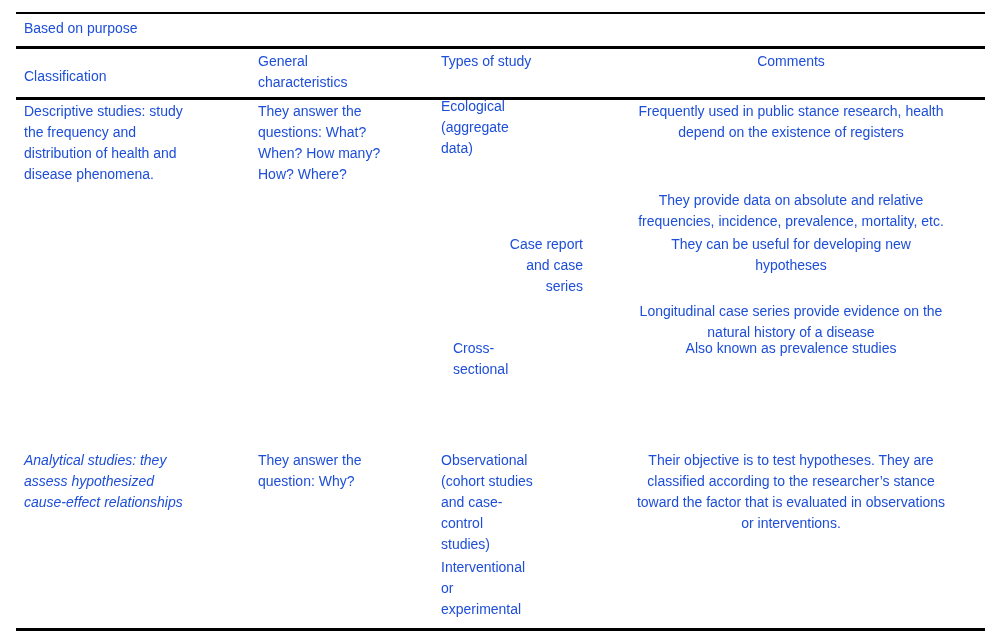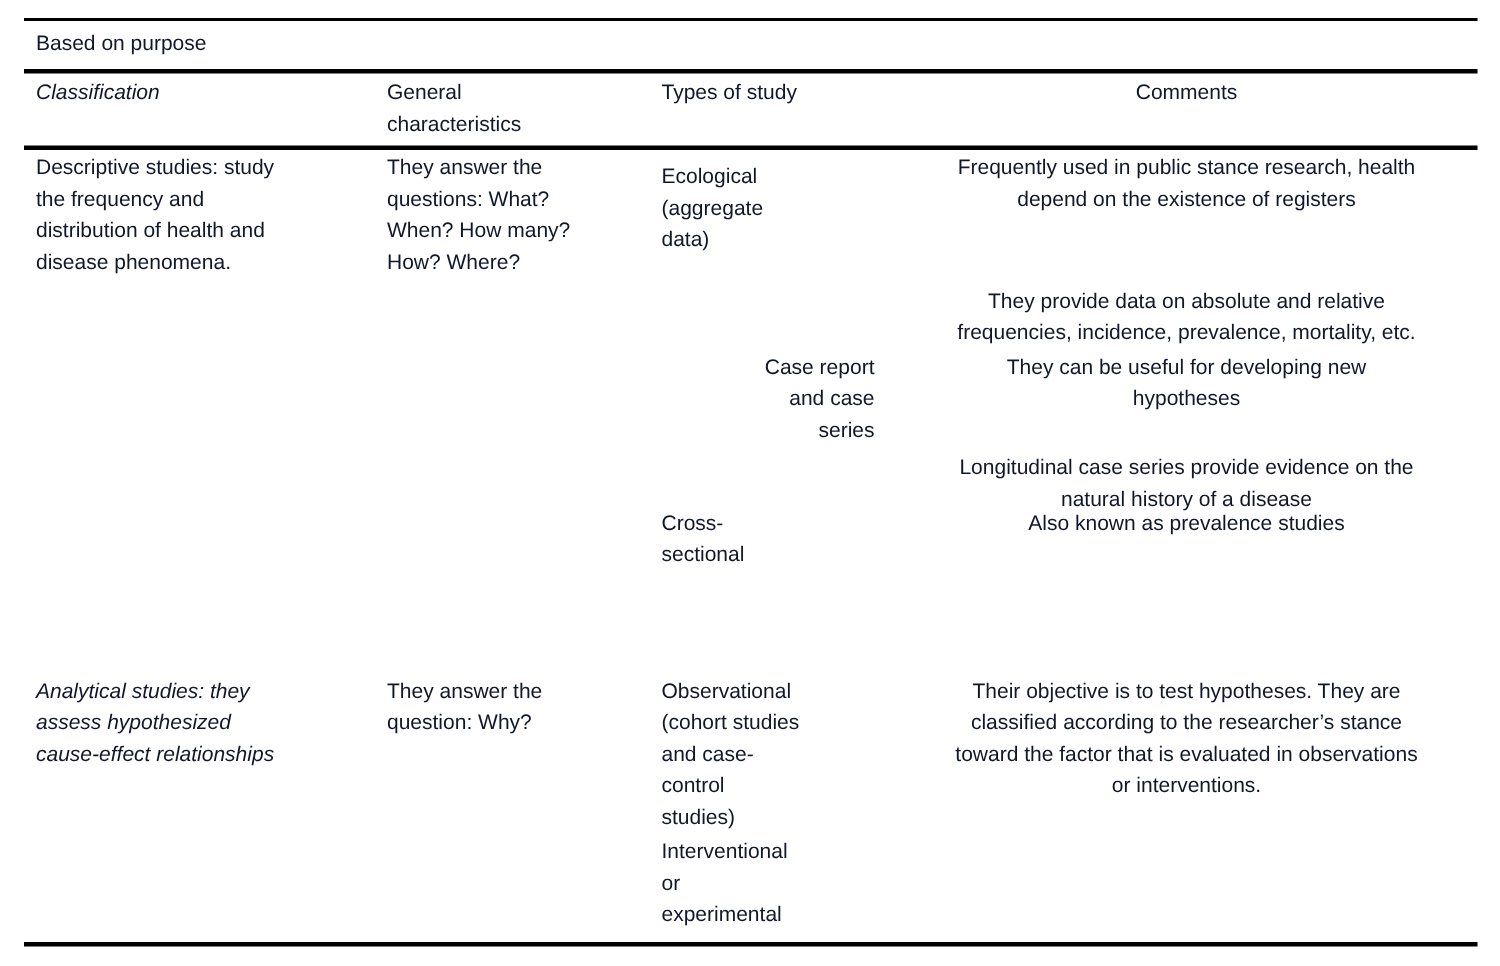--- a/index.html
+++ b/index.html
@@ -8,21 +8,21 @@
     background: #ffffff;
   }
   .page {
     position: relative;
     width: 1000px;
     height: 644px;
     background: #ffffff;
     font-family: "Liberation Sans", sans-serif;
     font-size: 14px;
     line-height: 21px;
-    color: #0f172a;
+    color: #1d4ed8;
     overflow: hidden;
   }
   .rule {
     position: absolute;
     left: 16px;
     width: 969px;
     background: #000000;
   }
   .rule.thin  { height: 1.5px; }
   .rule.thick { height: 2.5px; }
@@ -42,52 +42,52 @@
 
 <div class="page">
 
   <div class="rule thin" style="top:12px;"></div>
   <div class="rule thick" style="top:46px;"></div>
   <div class="rule thick" style="top:97px;"></div>
   <div class="rule thick" style="top:628px;"></div>
 
   <div class="cell band-title" style="left:24px; top:18px; width:400px;">Based on purpose</div>
 
-  <div class="cell col-1" style="top:51px;font-style:italic;">Classification</div>
+  <div class="cell col-1" style="top:66px;">Classification</div>
   <div class="cell col-2" style="top:51px;">General
 characteristics</div>
   <div class="cell col-3" style="top:51px;">Types of study</div>
   <div class="cell col-4" style="top:51px;">Comments</div>
 
   <div class="cell col-1" style="top:101px;">Descriptive studies: study
 the frequency and
 distribution of health and
 disease phenomena.</div>
   <div class="cell col-2" style="top:101px;">They answer the
 questions: What?
 When? How many?
 How? Where?</div>
 
-  <div class="cell col-3" style="top:107px;">Ecological
+  <div class="cell col-3" style="top:96px;">Ecological
 (aggregate
 data)</div>
   <div class="cell col-4" style="top:101px;">Frequently used in public stance research, health
 depend on the existence of registers</div>
   <div class="cell col-4" style="top:190px;">They provide data on absolute and relative
 frequencies, incidence, prevalence, mortality, etc.</div>
 
   <div class="cell col-3" style="top:234px;text-align:right;">Case report
 and case
 series</div>
   <div class="cell col-4" style="top:234px;">They can be useful for developing new
 hypotheses</div>
   <div class="cell col-4" style="top:301px;">Longitudinal case series provide evidence on the
 natural history of a disease</div>
 
-  <div class="cell col-3" style="top:338px;">Cross-
+  <div class="cell col-3" style="top:338px;margin-left:12px;">Cross-
 sectional</div>
   <div class="cell col-4" style="top:338px;">Also known as prevalence studies</div>
 
   <div class="cell col-1" style="top:450px;font-style:italic;">Analytical studies: they
 assess hypothesized
 cause-effect relationships</div>
   <div class="cell col-2" style="top:450px;">They answer the
 question: Why?</div>
 
   <div class="cell col-4" style="top:450px;">Their objective is to test hypotheses. They are

